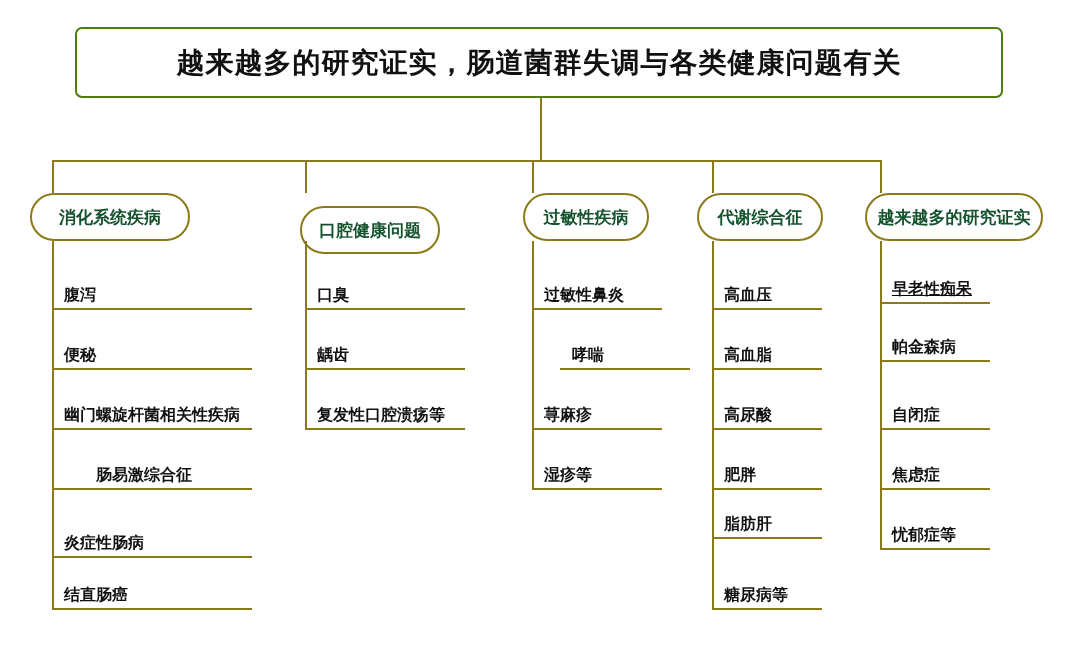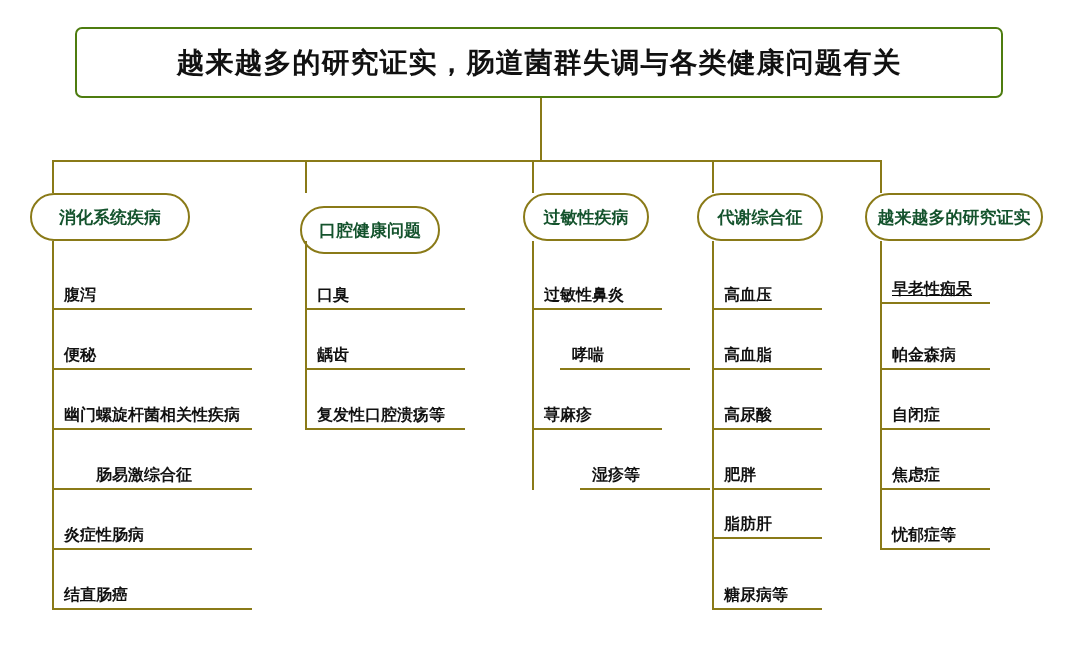--- a/index.html
+++ b/index.html
@@ -145,21 +145,21 @@
         </div>
         <div class="leaf" style="top: 77px; width: 200px; border-bottom-color: rgb(138, 122, 24);">
           <span class="leaf-text">便秘</span>
         </div>
         <div class="leaf" style="top: 137px; width: 200px; border-bottom-color: rgb(138, 122, 24);">
           <span class="leaf-text">幽门螺旋杆菌相关性疾病</span>
         </div>
         <div class="leaf" style="top: 197px; width: 200px; border-bottom-color: rgb(138, 122, 24); padding-left: 44px;">
           <span class="leaf-text">肠易激综合征</span>
         </div>
-        <div class="leaf" style="top: 257px; width: 200px; border-bottom-color: rgb(138, 122, 24);">
+        <div class="leaf" style="top: 265px; width: 200px; border-bottom-color: rgb(138, 122, 24);">
           <span class="leaf-text">炎症性肠病</span>
         </div>
         <div class="leaf" style="top: 317px; width: 200px; border-bottom-color: rgb(138, 122, 24); text-align: center;">
           <span class="leaf-text">结直肠癌</span>
         </div>
       </div>
       <div class="column" style="left: 305px; top: 241px;">
         <div class="spine" style="height: 189px; background: rgb(138, 122, 24);"></div>
         <div class="leaf" style="top: 17px; width: 160px; border-bottom-color: rgb(138, 122, 24);">
           <span class="leaf-text">口臭</span>
@@ -175,21 +175,21 @@
         <div class="spine" style="height: 249px; background: rgb(138, 122, 24);"></div>
         <div class="leaf" style="top: 17px; width: 130px; border-bottom-color: rgb(138, 122, 24);">
           <span class="leaf-text">过敏性鼻炎</span>
         </div>
         <div class="leaf" style="top: 77px; width: 130px; border-bottom-color: rgb(138, 122, 24); margin-left: 28px;">
           <span class="leaf-text">哮喘</span>
         </div>
         <div class="leaf" style="top: 137px; width: 130px; border-bottom-color: rgb(138, 122, 24);">
           <span class="leaf-text">荨麻疹</span>
         </div>
-        <div class="leaf" style="top: 197px; width: 130px; border-bottom-color: rgb(138, 122, 24); margin-left: 48px;">
+        <div class="leaf" style="top: 197px; width: 130px; border-bottom-color: rgb(138, 122, 24);">
           <span class="leaf-text">湿疹等</span>
         </div>
       </div>
       <div class="column" style="left: 712px; top: 241px;">
         <div class="spine" style="height: 369px; background: rgb(138, 122, 24);"></div>
         <div class="leaf" style="top: 17px; width: 110px; border-bottom-color: rgb(138, 122, 24);">
           <span class="leaf-text">高血压</span>
         </div>
         <div class="leaf" style="top: 77px; width: 110px; border-bottom-color: rgb(138, 122, 24);">
           <span class="leaf-text">高血脂</span>
@@ -205,21 +205,21 @@
         </div>
         <div class="leaf" style="top: 317px; width: 110px; border-bottom-color: rgb(138, 122, 24);">
           <span class="leaf-text">糖尿病等</span>
         </div>
       </div>
       <div class="column" style="left: 880px; top: 241px;">
         <div class="spine" style="height: 309px; background: rgb(138, 122, 24);"></div>
         <div class="leaf" style="top: 11px; width: 110px; border-bottom-color: rgb(138, 122, 24); text-decoration: underline;">
           <span class="leaf-text">早老性痴呆</span>
         </div>
-        <div class="leaf" style="top: 77px; width: 110px; border-bottom-color: rgb(138, 122, 24);">
+        <div class="leaf" style="top: 69px; width: 110px; border-bottom-color: rgb(138, 122, 24);">
           <span class="leaf-text">帕金森病</span>
         </div>
         <div class="leaf" style="top: 137px; width: 110px; border-bottom-color: rgb(138, 122, 24);">
           <span class="leaf-text">自闭症</span>
         </div>
         <div class="leaf" style="top: 197px; width: 110px; border-bottom-color: rgb(138, 122, 24);">
           <span class="leaf-text">焦虑症</span>
         </div>
         <div class="leaf" style="top: 257px; width: 110px; border-bottom-color: rgb(138, 122, 24);">
           <span class="leaf-text">忧郁症等</span>

